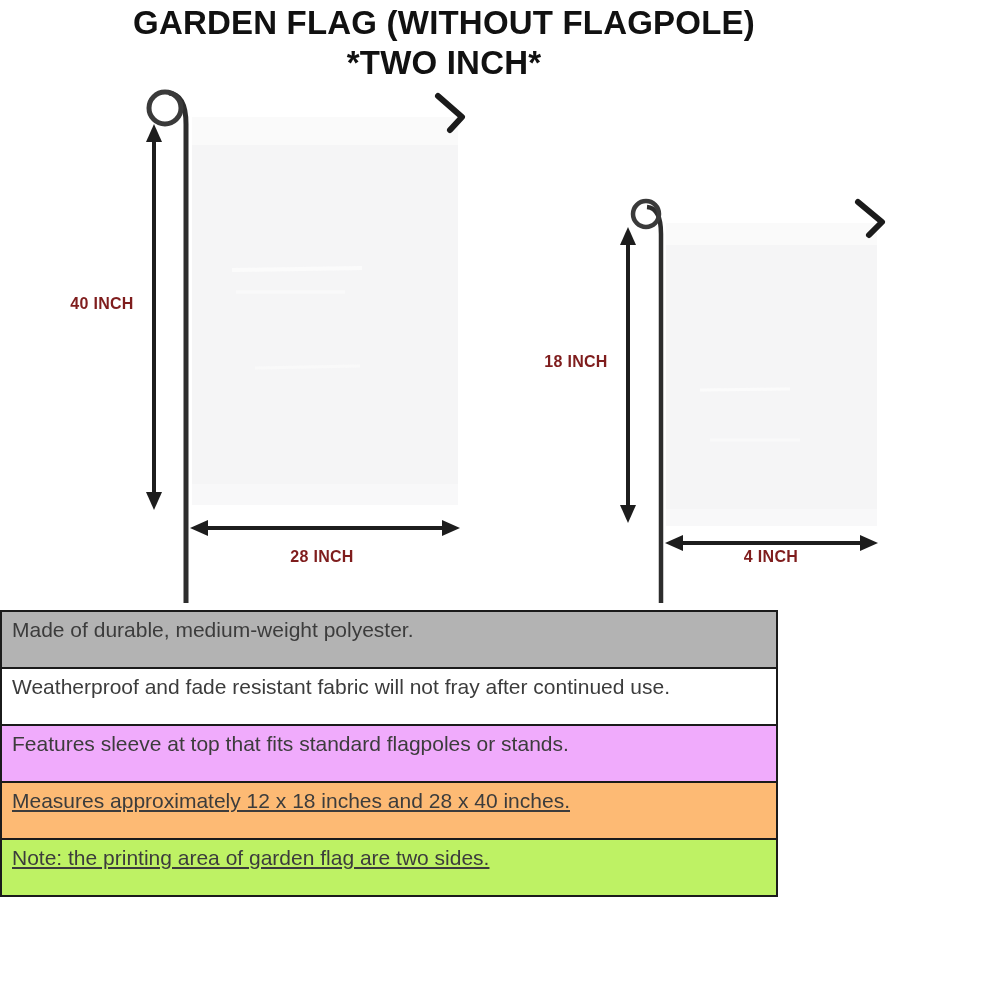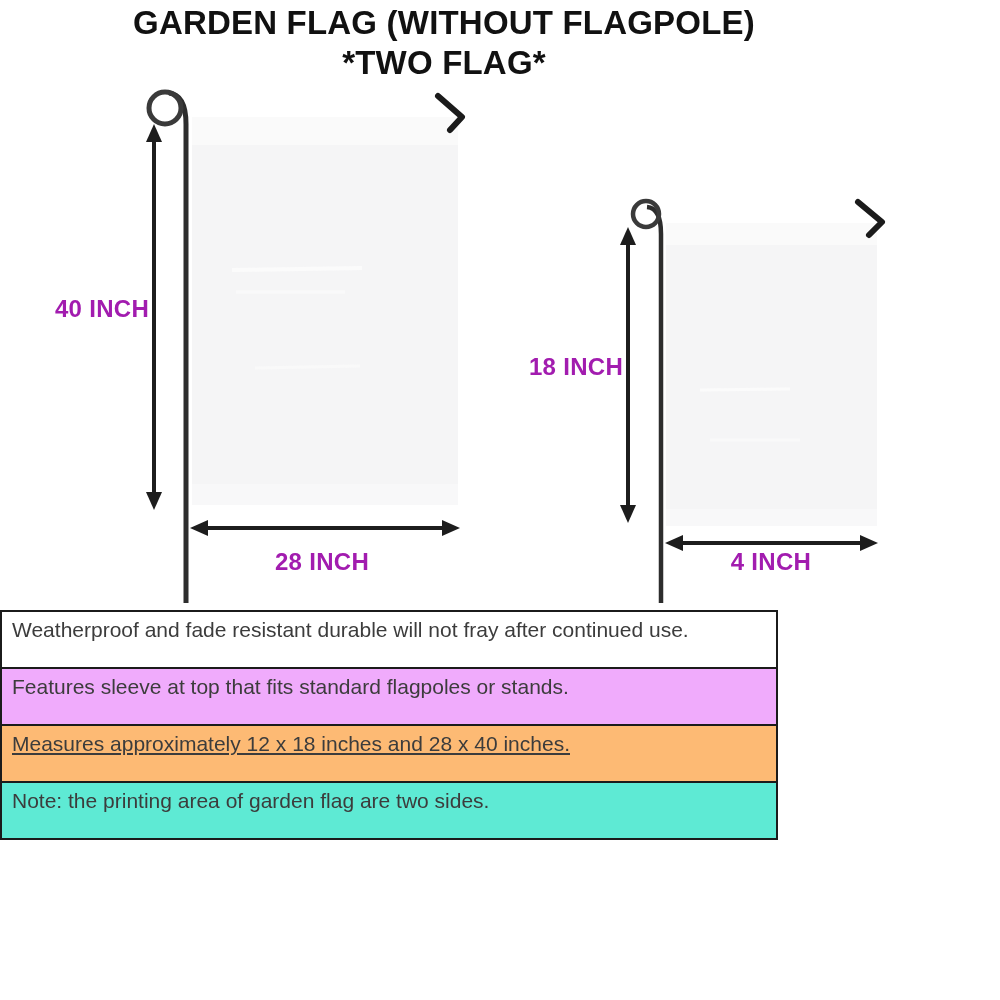--- a/index.html
+++ b/index.html
@@ -25,23 +25,23 @@
   }
   .art {
     position: absolute;
     left: 0;
     top: 0;
   }
   .dim-label {
     position: absolute;
     width: 130px;
     text-align: center;
-    font-size: 24px;
+    font-size: 16px;
     font-weight: bold;
-    color: #a21caf;
+    color: #7f1d1d;
     letter-spacing: 0.3px;
   }
   .label-40 { left: 37px;  top: 295px; }
   .label-28 { left: 257px; top: 548px; }
   .label-18 { left: 511px; top: 353px; }
   .label-12 { left: 706px; top: 548px; }
   .features {
     position: absolute;
     left: 0px;
     top: 610px;
@@ -58,21 +58,21 @@
   }
   .feature-row + .feature-row { border-top: 2px solid #1b1b1b; }
 </style>
 </head>
 <body>
 
 <div class="canvas">
 
   <div class="title-block">
     <div>GARDEN FLAG (WITHOUT FLAGPOLE)</div>
-    <div>*TWO FLAG*</div>
+    <div>*TWO INCH*</div>
   </div>
 
   <svg class="art" width="1000" height="1000" viewBox="0 0 1000 1000">
 
     <g>
       <rect x="192" y="117" width="266" height="388" fill="#f5f5f6"></rect>
       <rect x="192" y="117" width="266" height="28" fill="#fafafa"></rect>
       <rect x="192" y="484" width="266" height="21" fill="#f8f8f9"></rect>
       <line x1="232" y1="270" x2="362" y2="268" stroke="#fcfcfc" stroke-width="4" opacity="0.9"></line>
       <line x1="236" y1="292" x2="345" y2="292" stroke="#fbfbfb" stroke-width="3" opacity="0.8"></line>
@@ -117,19 +117,20 @@
       </g>
     </g>
   </svg>
 
   <div class="dim-label label-40">40 INCH</div>
   <div class="dim-label label-28">28 INCH</div>
   <div class="dim-label label-18">18 INCH</div>
   <div class="dim-label label-12">4 INCH</div>
 
   <div class="features">
-    <div class="feature-row" style="background: rgb(255, 255, 255);">Weatherproof and fade resistant durable will not fray after continued use.</div>
+    <div class="feature-row" style="background: rgb(179, 179, 179);">Made of durable, medium-weight polyester.</div>
+    <div class="feature-row" style="background: rgb(255, 255, 255);">Weatherproof and fade resistant fabric will not fray after continued use.</div>
     <div class="feature-row" style="background: #f0abfc;">Features sleeve at top that fits standard flagpoles or stands.</div>
     <div class="feature-row" style="background: #fdba74; text-decoration: underline;">Measures approximately 12 x 18 inches and 28 x 40 inches.</div>
-    <div class="feature-row" style="background: #5eead4;">Note: the printing area of garden flag are two sides.</div>
+    <div class="feature-row" style="background: #bef264; text-decoration: underline;">Note: the printing area of garden flag are two sides.</div>
   </div>
 
 </div>
 
 </body></html>

